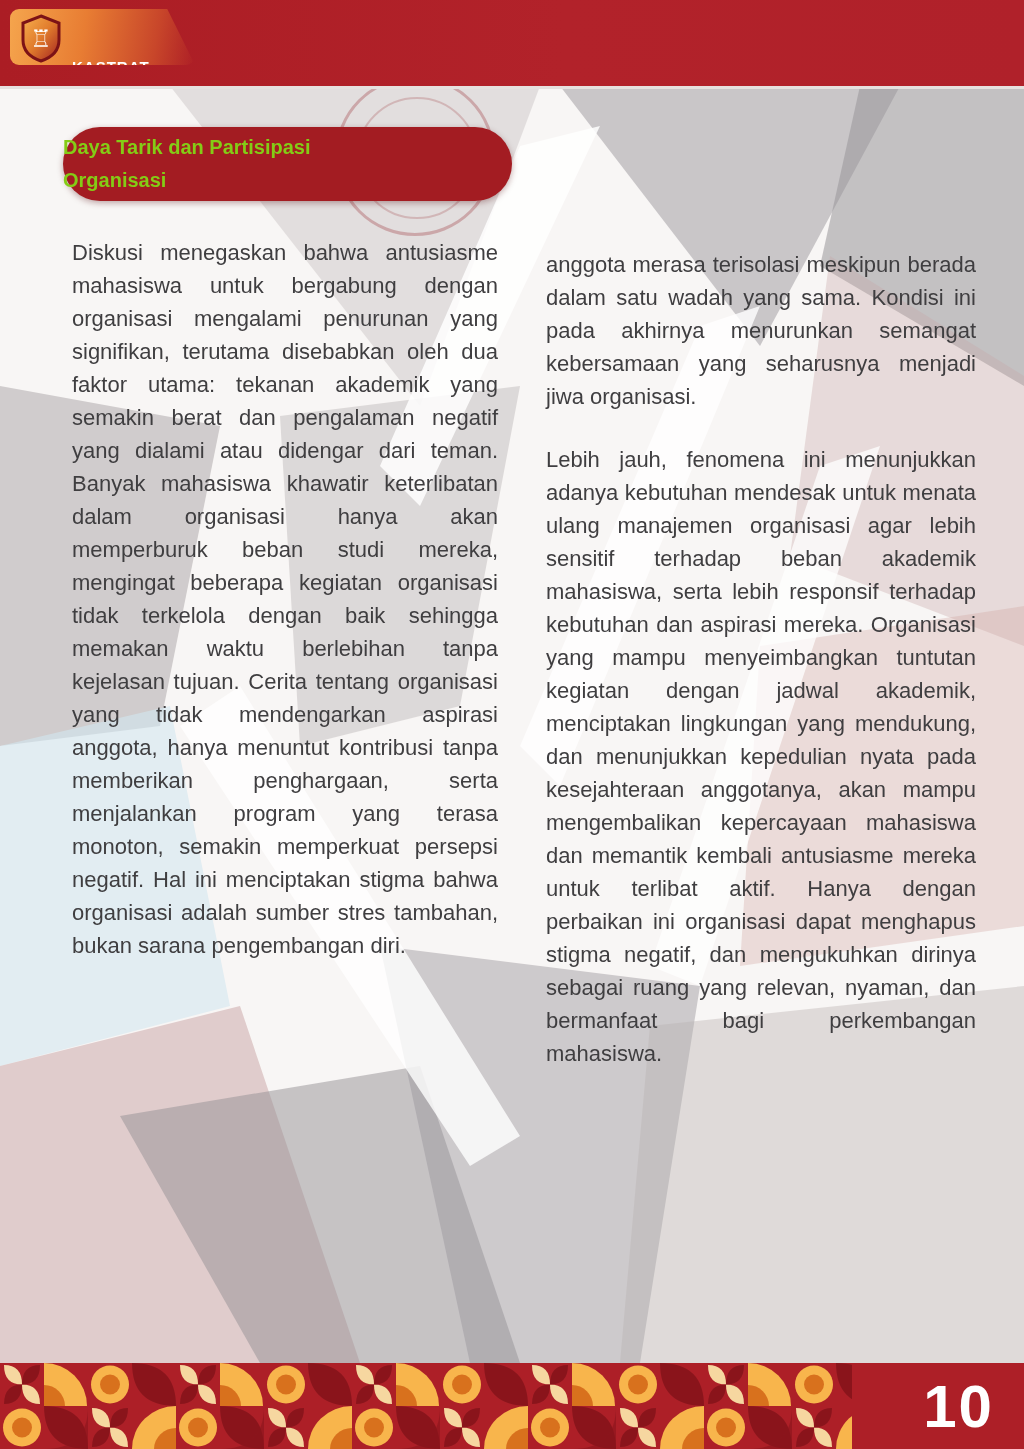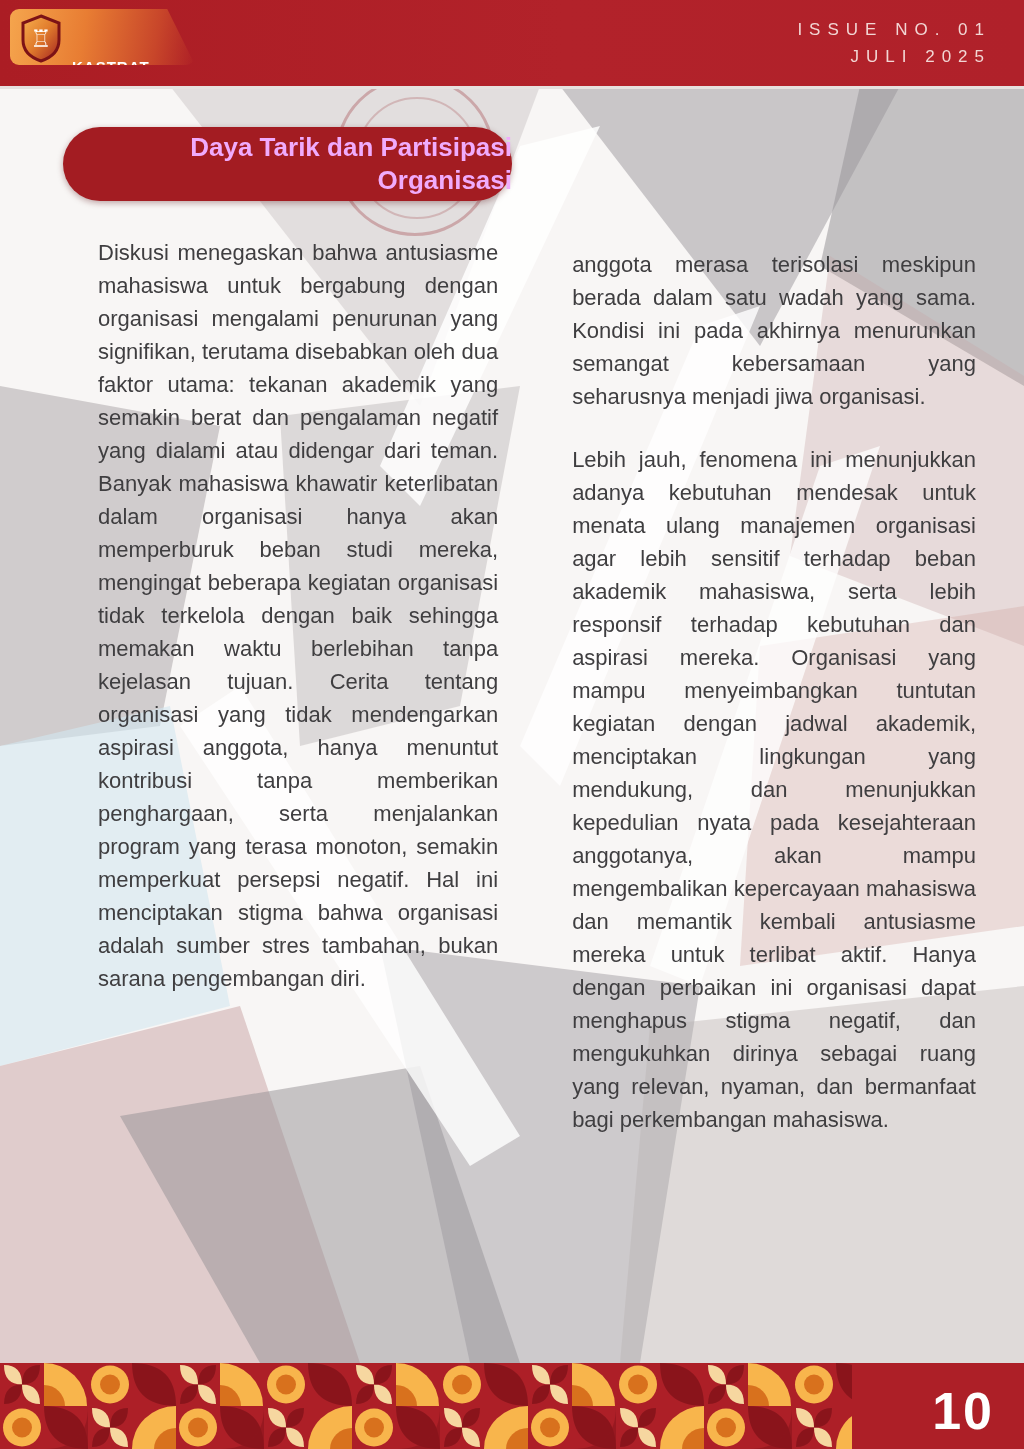--- a/index.html
+++ b/index.html
@@ -62,41 +62,41 @@
   }
   .watermark::after {
     content:""; position:absolute; left:18px; top:18px; width:118px; height:118px;
     border:2px solid rgba(150,40,45,.22); border-radius:50%;
   }
 
   
   .title-pill {
     position:absolute; left:63px; top:127px; width:449px; height:74px;
     background:#a31c22; border-radius:37px; z-index:6;
-    display:flex; flex-direction:column; align-items:flex-end; justify-content:center;
-    color:#f0abfc; font-weight:bold; font-size:26px; line-height:33px; text-align:center;
+    display:flex; flex-direction:column; align-items:flex-start; justify-content:center;
+    color:#84cc16; font-weight:bold; font-size:20px; line-height:33px; text-align:center;
     box-shadow:0 2px 6px rgba(80,10,12,.35);
   }
 
   
   .columns {
     position:absolute; left:72px; top:236px; width:904px; z-index:4;
     display:flex; gap:48px;
     color:#3f3e40; font-size:22px; line-height:33px;
   }
-  .col { text-align:justify;margin-left:26px; }
+  .col { text-align:justify; }
   .col-left  { width:426px; }
   .col-right { width:430px; padding-top:12px; }
   .col p + p { margin-top:30px; }
 
   
   .footer-strip { position:absolute; left:0; bottom:0; width:1024px; height:86px; z-index:5; }
   .page-number {
     position:absolute; right:30px; bottom:12px; color:#ffffff;
-    font-size:52px; font-weight:bold; letter-spacing:2px; line-height:1;
+    font-size:60px; font-weight:bold; letter-spacing:2px; line-height:1;
     z-index:6;
   }
 </style>
 </head>
 <body>
 
 <div class="page">
 
   <div class="topbar">
     <div class="logo-badge">
@@ -110,24 +110,20 @@
             </linearGradient>
           </defs>
           <path d="M23,3 L41,10 V27 C41,39 32,45 23,48 C14,45 5,39 5,27 V10 Z" fill="url(#shg)" stroke="#7c1216" stroke-width="3"></path>
           <text x="23" y="34" text-anchor="middle" font-size="24" font-family="DejaVu Sans" fill="#ffffff">♖</text>
         </svg>
       </span>
       <div class="logo-text">
         <div>KASTRAT</div>
         <div>ACTOVISTA</div>
       </div>
-    </div>
-    <div class="issue-info">
-      <div>ISSUE NO. 01</div>
-      <div>JULI 2025</div>
     </div>
   </div>
 
   <div class="collage">
     <div class="shard s1"></div>
     <div class="shard s2"></div>
     <div class="shard s3"></div>
     <div class="shard s4"></div>
     <div class="shard s5"></div>
     <div class="shard s6"></div>

